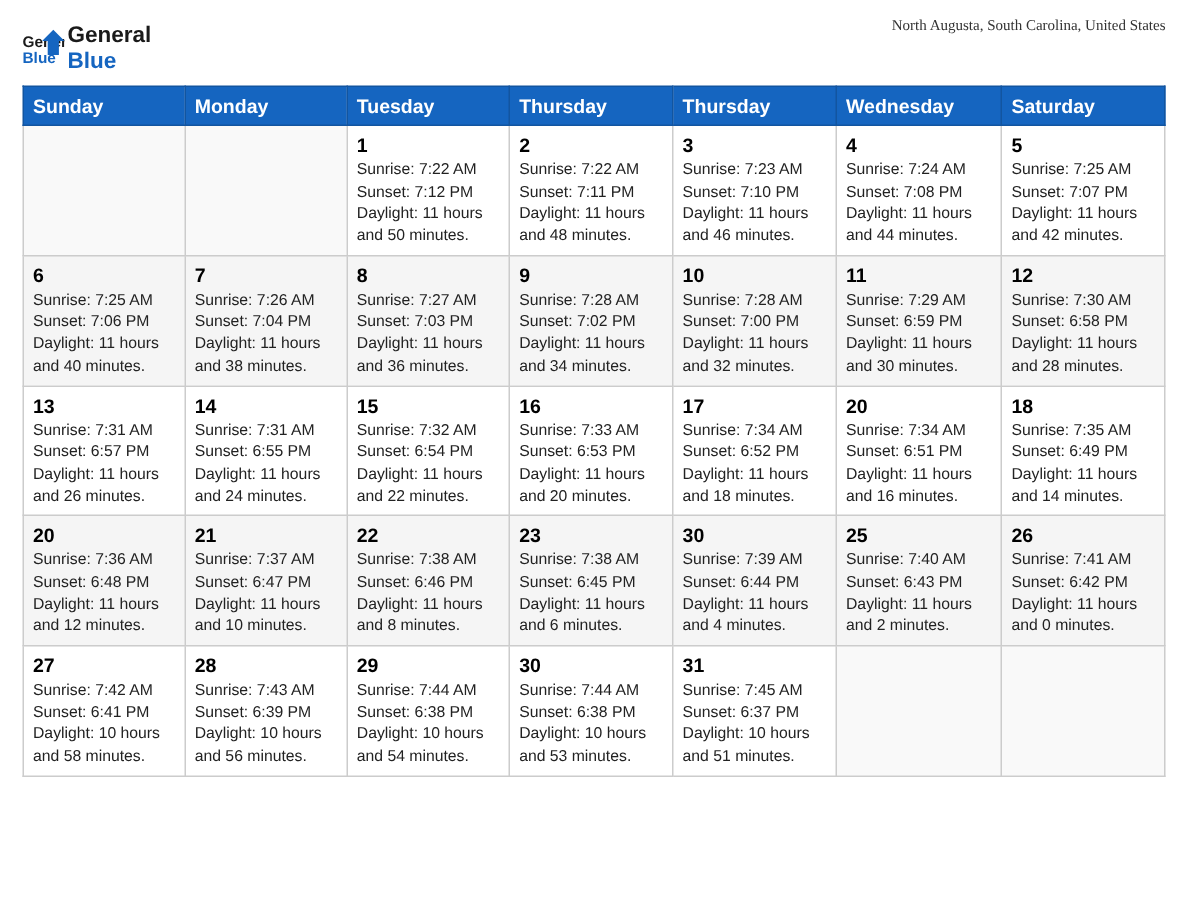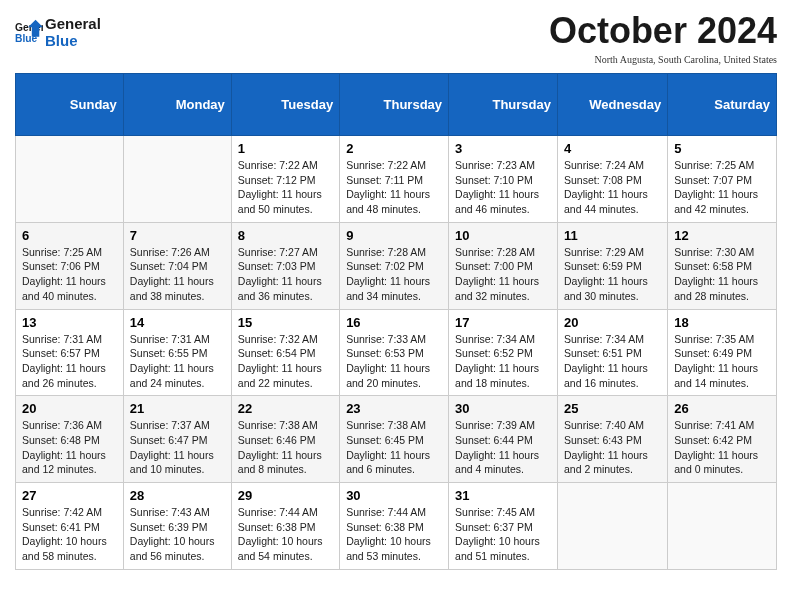--- a/index.html
+++ b/index.html
@@ -43,22 +43,22 @@
     }
     .calendar {
       width: 100%;
       border-collapse: collapse;
       border: 1px solid #bbb;
       font-size: 11px;
     }
     .calendar thead th {
       background-color: #1565c0;
       color: #fff;
-      padding: 23px 6px;
-      text-align: right;
+      padding: 5px 6px;
+      text-align: left;
       font-size: 13px;
       font-weight: bold;
       border: 1px solid #1255a0;
     }
     .calendar tbody td {
       vertical-align: top;
       padding: 5px 6px;
       border: 1px solid #ccc;
       width: 113px;
       min-height: 70px;
@@ -95,21 +95,20 @@
     <div>
       <div style="font-size:15px;font-weight:bold;color:#1a1a1a;line-height:1.1;">
         <span>General</span>
       </div>
       <div style="font-size:15px;font-weight:bold;color:#1565c0;line-height:1.1;">
         <span>Blue</span>
       </div>
     </div>
   </div>
   <div class="title-area">
-    <div class="month-title">October 2024</div>
     <div class="subtitle">North Augusta, South Carolina, United States</div>
   </div>
 </div>
 
 <table class="calendar">
   <thead>
     <tr>
       <th>Sunday</th>
       <th>Monday</th>
       <th>Tuesday</th>

